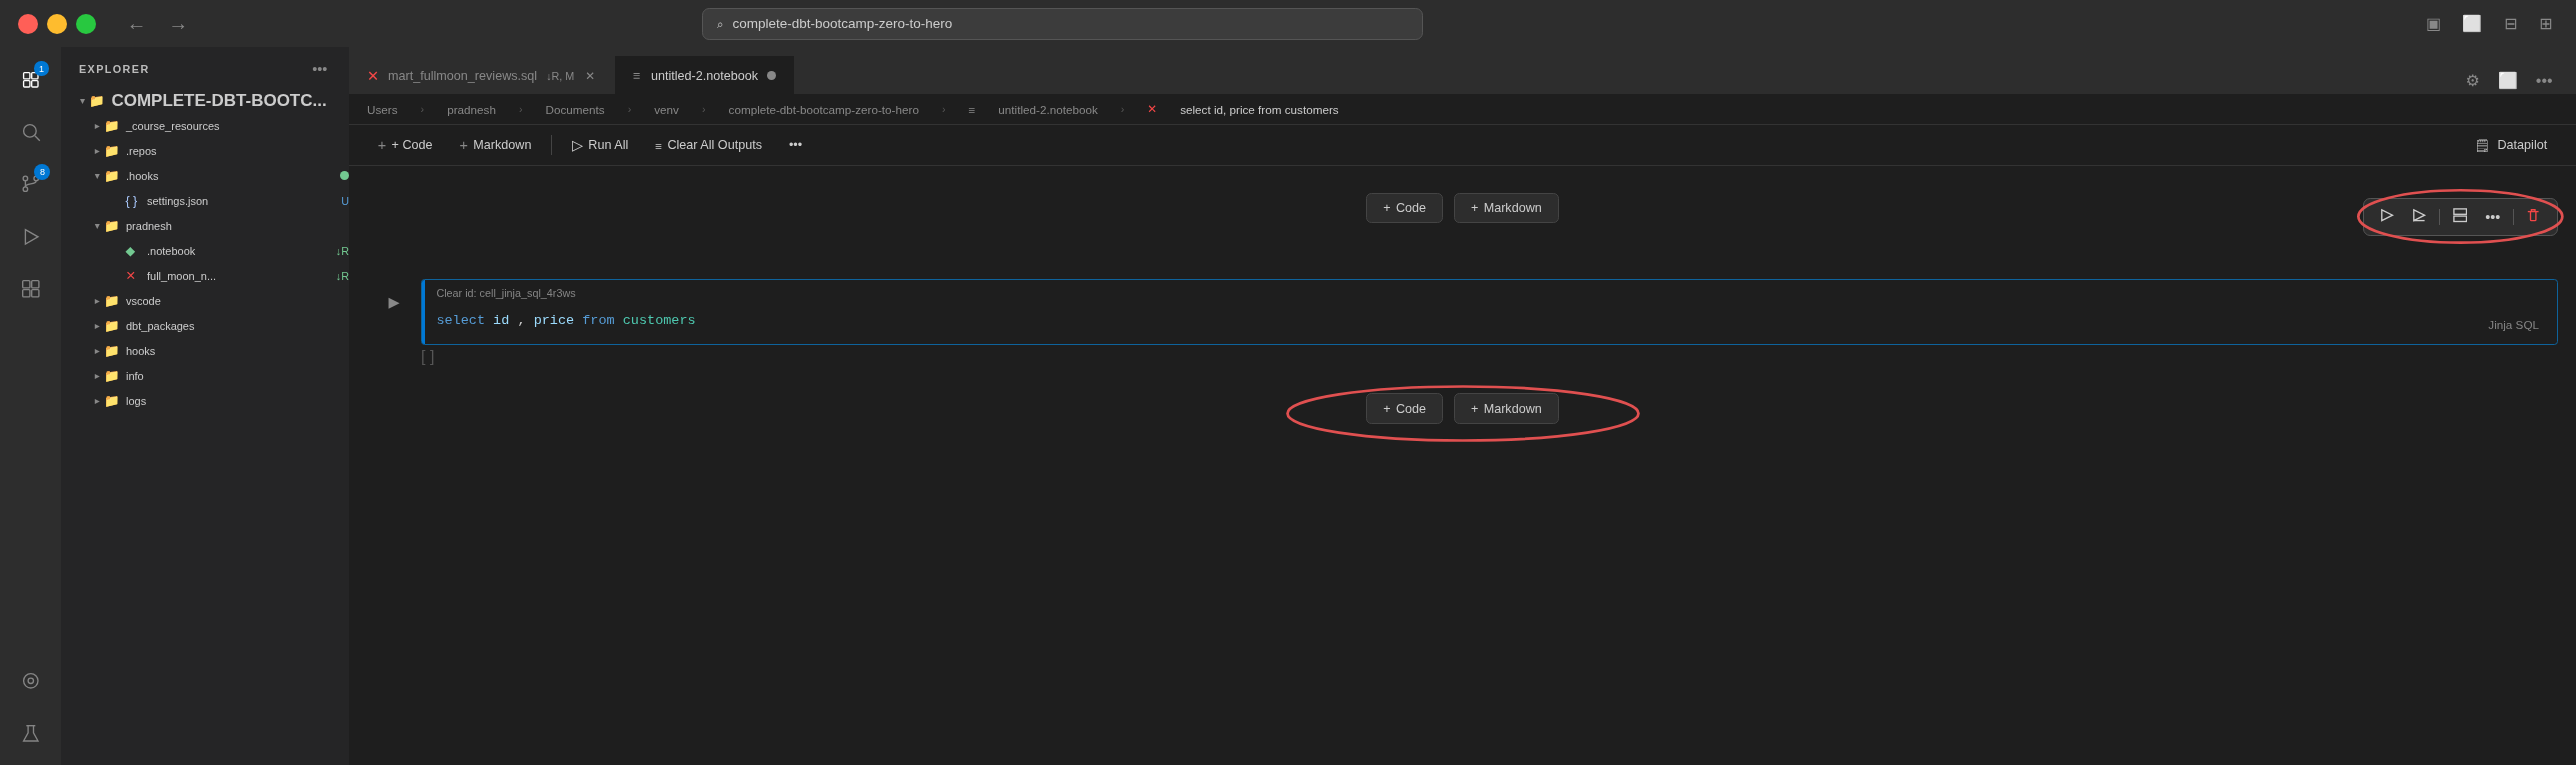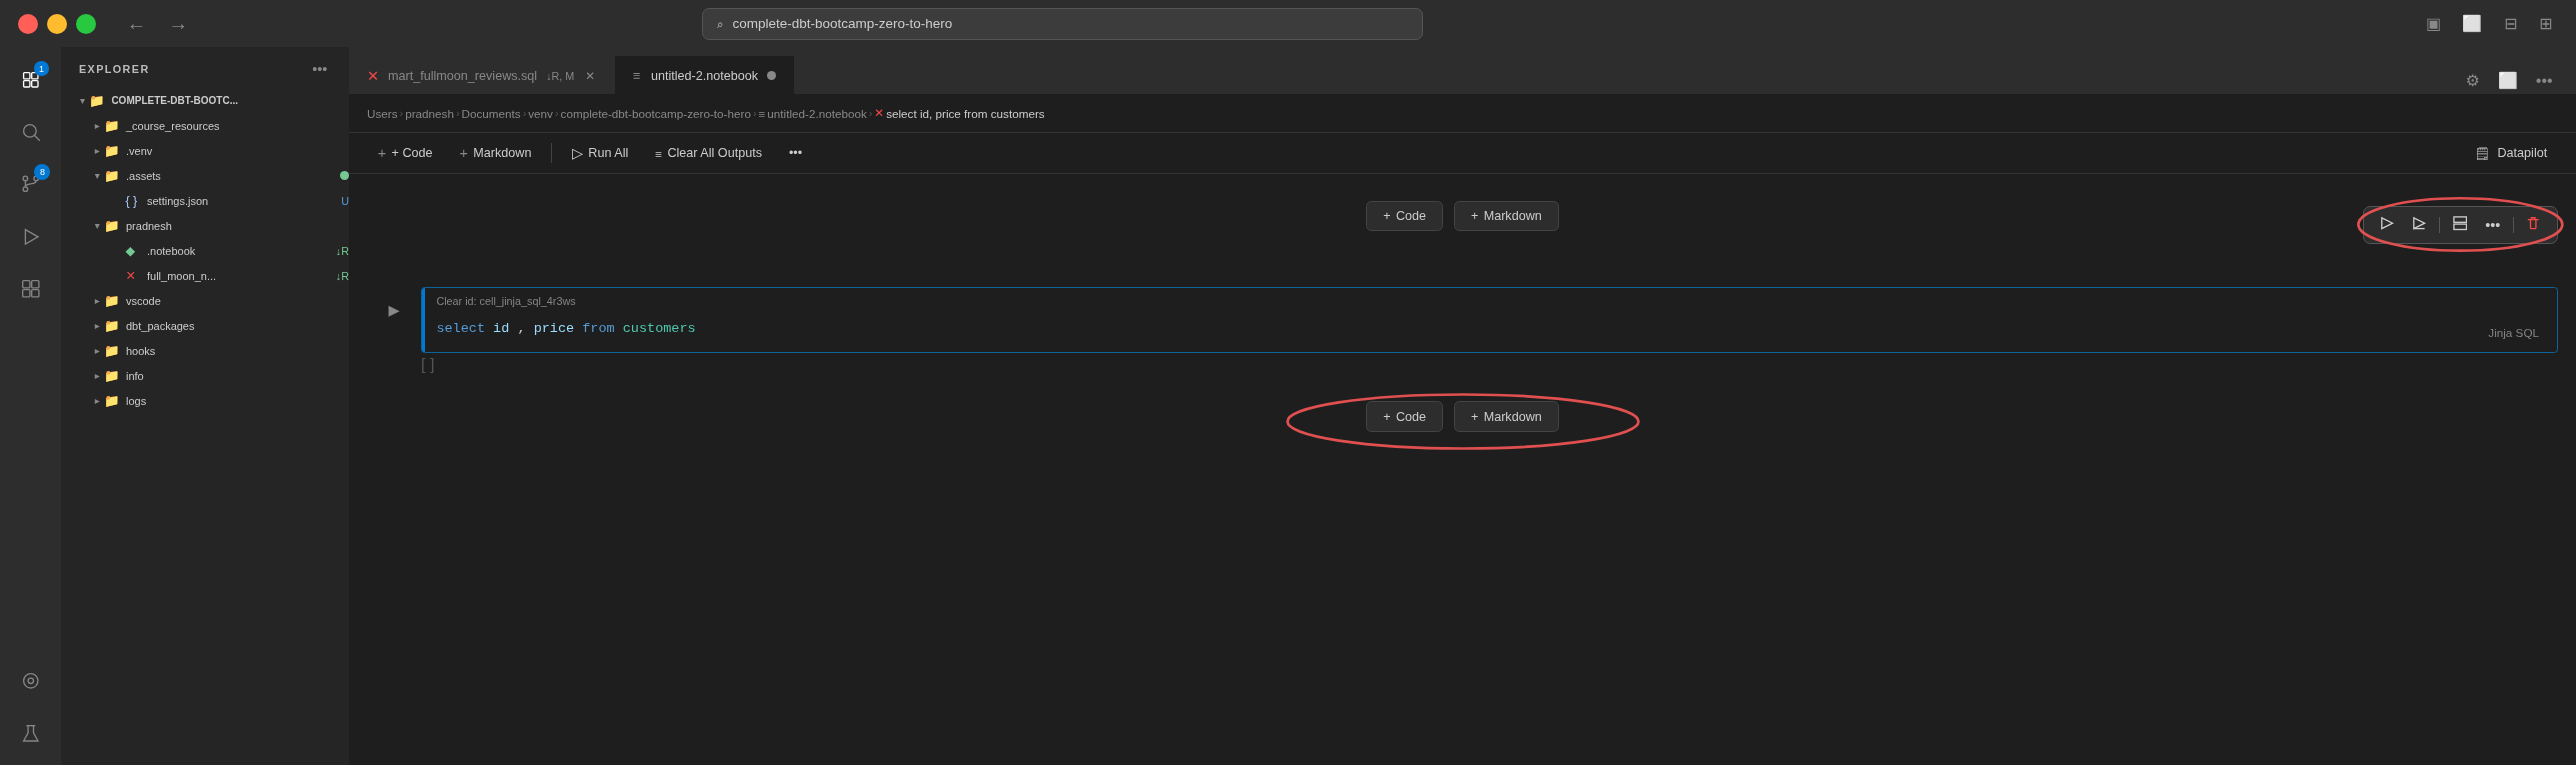--- a/index.html
+++ b/index.html
@@ -267,26 +267,26 @@
     .tab-dot {
       width: 9px;
       height: 9px;
       border-radius: 50%;
       background: #888;
     }
     .tab-icon-sql { color: #f44747; font-size: 14.4px; }
 
     
     .breadcrumb-bar {
-      height: 39px;
+      height: 31px;
       background: #1e1e1e;
       display: flex;
       align-items: center;
       padding: 0 18px;
-      gap: 2px;
+      gap: 23px;
       font-size: 11.7px;
       color: #888;
       border-bottom: 0.9px solid #333;
       flex-shrink: 0;
     }
     .breadcrumb-sep {
       color: #555;
       font-size: 10.8px;
     }
     .breadcrumb-item {
@@ -584,37 +584,37 @@
     <div class="sidebar-header">
       <span>EXPLORER</span>
       <div class="sidebar-header-actions">
         <button class="sidebar-header-btn">•••</button>
       </div>
     </div>
 
     <div class="tree-item">
       <div class="tree-arrow">▾</div>
       <div class="tree-icon folder-icon">📁</div>
-      <div class="tree-label" style="font-weight:700;font-size:10px;">COMPLETE-DBT-BOOTC...</div>
+      <div class="tree-label" style="font-weight:700;font-size:17px;">COMPLETE-DBT-BOOTC...</div>
     </div>
 
     <div class="tree-item" style="padding-left:29px;">
       <div class="tree-arrow">▸</div>
       <div class="tree-icon folder-icon">📁</div>
       <div class="tree-label">_course_resources</div>
     </div>
     <div class="tree-item" style="padding-left:29px;">
       <div class="tree-arrow">▸</div>
       <div class="tree-icon folder-icon">📁</div>
-      <div class="tree-label">.venv</div>
+      <div class="tree-label">.repos</div>
     </div>
     <div class="tree-item" style="padding-left:29px;">
       <div class="tree-arrow">▾</div>
       <div class="tree-icon folder-icon">📁</div>
-      <div class="tree-label">.assets</div>
+      <div class="tree-label">.hooks</div>
       <span style="width:9px;height:9px;background:#73c991;border-radius:50%;margin-left:7.2px;"></span>
     </div>
     <div class="tree-item" style="padding-left:50px;">
       <div class="tree-arrow"></div>
       <div class="tree-icon file-json">{ }</div>
       <div class="tree-label">settings.json</div>
       <span class="tree-badge-blue">U</span>
     </div>
     <div class="tree-item" style="padding-left:29px;">
       <div class="tree-arrow">▾</div>

